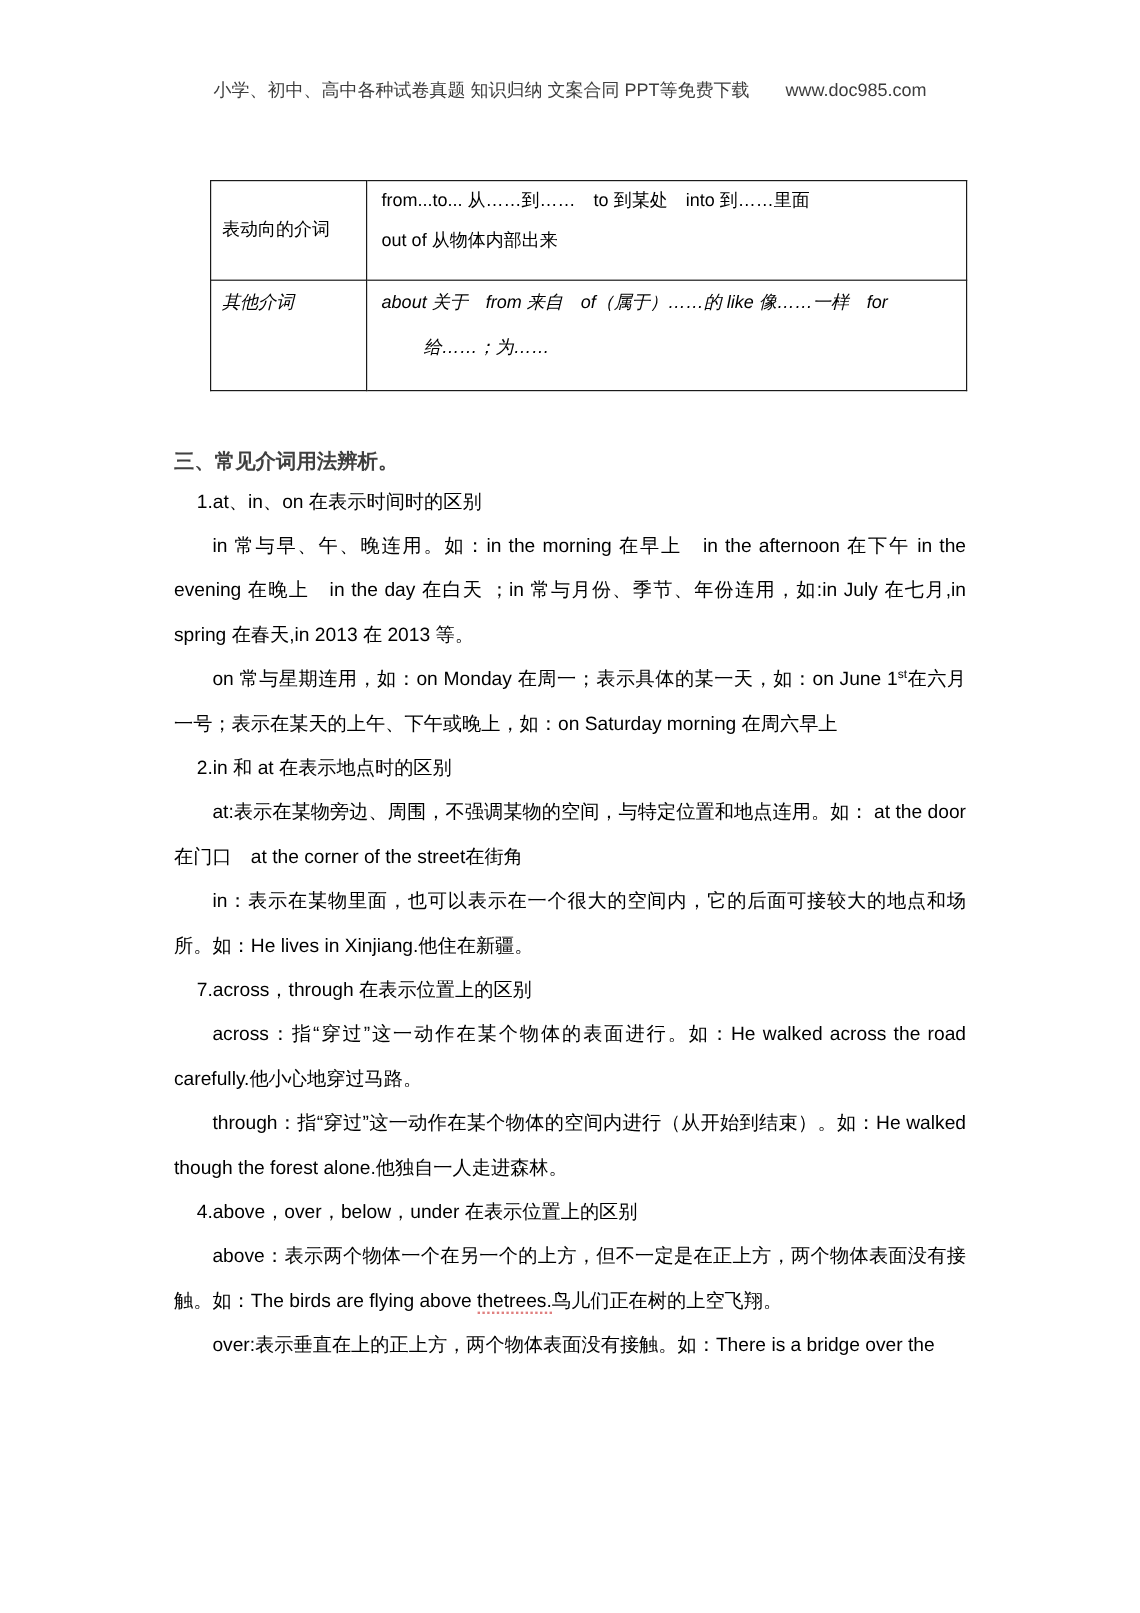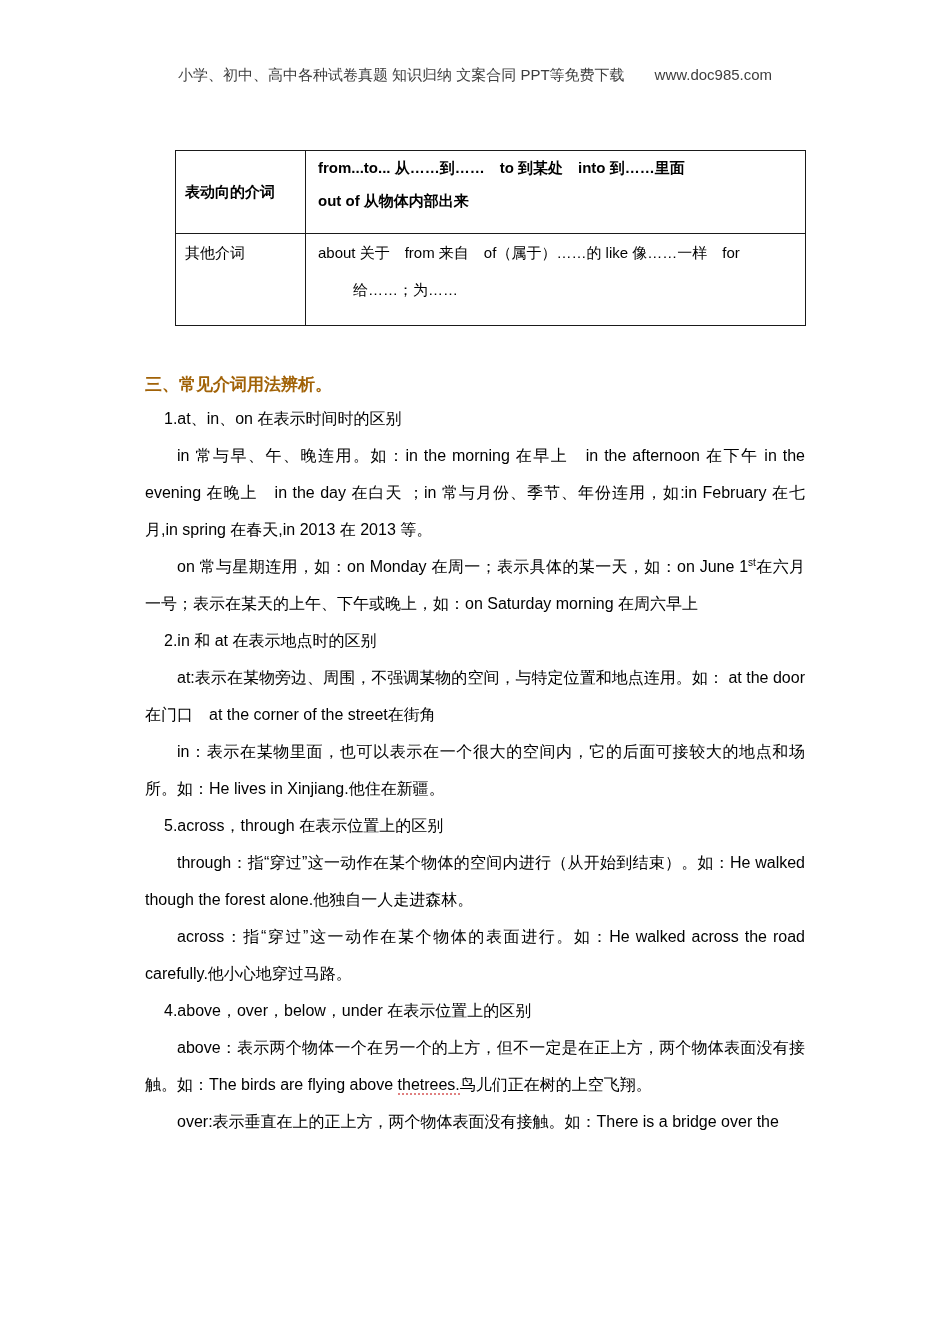--- a/index.html
+++ b/index.html
@@ -24,43 +24,43 @@
     position:absolute;left:175px;top:150px;
     width:631px;border-collapse:collapse;table-layout:fixed;
   }
   .prep-table col.c1{width:130px;}
   .prep-table td{
     border:1.2px solid #1a1a1a;
     font-size:15px;line-height:1.35;
     padding:0;
   }
   .label-cell{padding-left:9px !important;}
-  .row-1 td{height:75px;font-weight:bold;}
+  .row-1 td{height:75px;}
   .row-2 td{height:64px;}
   .row-3 td{height:82px;}
   .v-mid{vertical-align:middle;margin-top:33px;}
   .v-top{vertical-align:top;}
   .v-bot{vertical-align:bottom;}
   .content-cell{padding-left:12px !important;}
   .row-1 .content-cell{padding-top:7px !important;}
   .row-1 .cell-line{line-height:20px;}
   .row-1 .cell-line + .cell-line{margin-top:13px;}
   .row-2 td{padding-bottom:11px !important;}
-  .row-3 td{padding-top:9px !important;}
+  .row-3 td{padding-top:9px !important;font-style:italic;}
   .row-3 .cell-line{line-height:20px;}
   .row-3 .cell-line + .cell-line{margin-top:17px;margin-left:35px;}
 
   
   .content{
     position:absolute;left:145px;top:372px;width:660px;
   }
   .heading{
     margin:0 0 4px 0;padding-top:2px;
     font-size:17px;line-height:22px;font-weight:bold;
-    color:#a16207;
+    color:#404040;
   }
   .content p{
     margin:0;font-size:16px;line-height:37px;
     text-align:justify;
   }
   .p-num{text-indent:19px;}
   .p-body{text-indent:32px;}
   sup{font-size:10px;line-height:0;}
   .spellcheck{border-bottom:2px dotted #e08080;}
 </style>
@@ -93,26 +93,26 @@
           <div class="cell-line">给……；为……</div>
         </td>
       </tr>
     </tbody>
   </table>
 
   <div class="content">
     <h3 class="heading">三、常见介词用法辨析。</h3>
 
     <p class="p-num">1.at、in、on 在表示时间时的区别</p>
-    <p class="p-body">in 常与早、午、晚连用。如：in the morning 在早上　in the afternoon 在下午 in the evening 在晚上　in the day 在白天 ；in 常与月份、季节、年份连用，如:in February 在七月,in spring 在春天,in 2013 在 2013 等。</p>
+    <p class="p-body">in 常与早、午、晚连用。如：in the morning 在早上　in the afternoon 在下午 in the evening 在晚上　in the day 在白天 ；in 常与月份、季节、年份连用，如:in July 在七月,in spring 在春天,in 2013 在 2013 等。</p>
     <p class="p-body"><span>on 常与星期连用，如：on Monday 在周一；表示具体的某一天，如：on June 1</span><sup>st</sup><span>在六月一号；表示在某天的上午、下午或晚上，如：on Saturday morning 在周六早上</span></p>
     <p class="p-num">2.in 和 at 在表示地点时的区别</p>
     <p class="p-body">at:表示在某物旁边、周围，不强调某物的空间，与特定位置和地点连用。如： at the door 在门口　at the corner of the street在街角</p>
     <p class="p-body">in：表示在某物里面，也可以表示在一个很大的空间内，它的后面可接较大的地点和场所。如：He lives in Xinjiang.他住在新疆。</p>
-    <p class="p-num">5.across，through 在表示位置上的区别</p>
+    <p class="p-num">7.across，through 在表示位置上的区别</p>
+    <p class="p-body">across：指“穿过”这一动作在某个物体的表面进行。如：He walked across the road carefully.他小心地穿过马路。</p>
     <p class="p-body">through：指“穿过”这一动作在某个物体的空间内进行（从开始到结束）。如：He walked though the forest alone.他独自一人走进森林。</p>
-    <p class="p-body">across：指“穿过”这一动作在某个物体的表面进行。如：He walked across the road carefully.他小心地穿过马路。</p>
     <p class="p-num">4.above，over，below，under 在表示位置上的区别</p>
     <p class="p-body"><span>above：表示两个物体一个在另一个的上方，但不一定是在正上方，两个物体表面没有接触。如：The birds are flying above </span><span class="spellcheck">thetrees.</span><span>鸟儿们正在树的上空飞翔。</span></p>
     <p class="p-body">over:表示垂直在上的正上方，两个物体表面没有接触。如：There is a bridge over the</p>
   </div>
 
 </div>
 
 </body></html>

